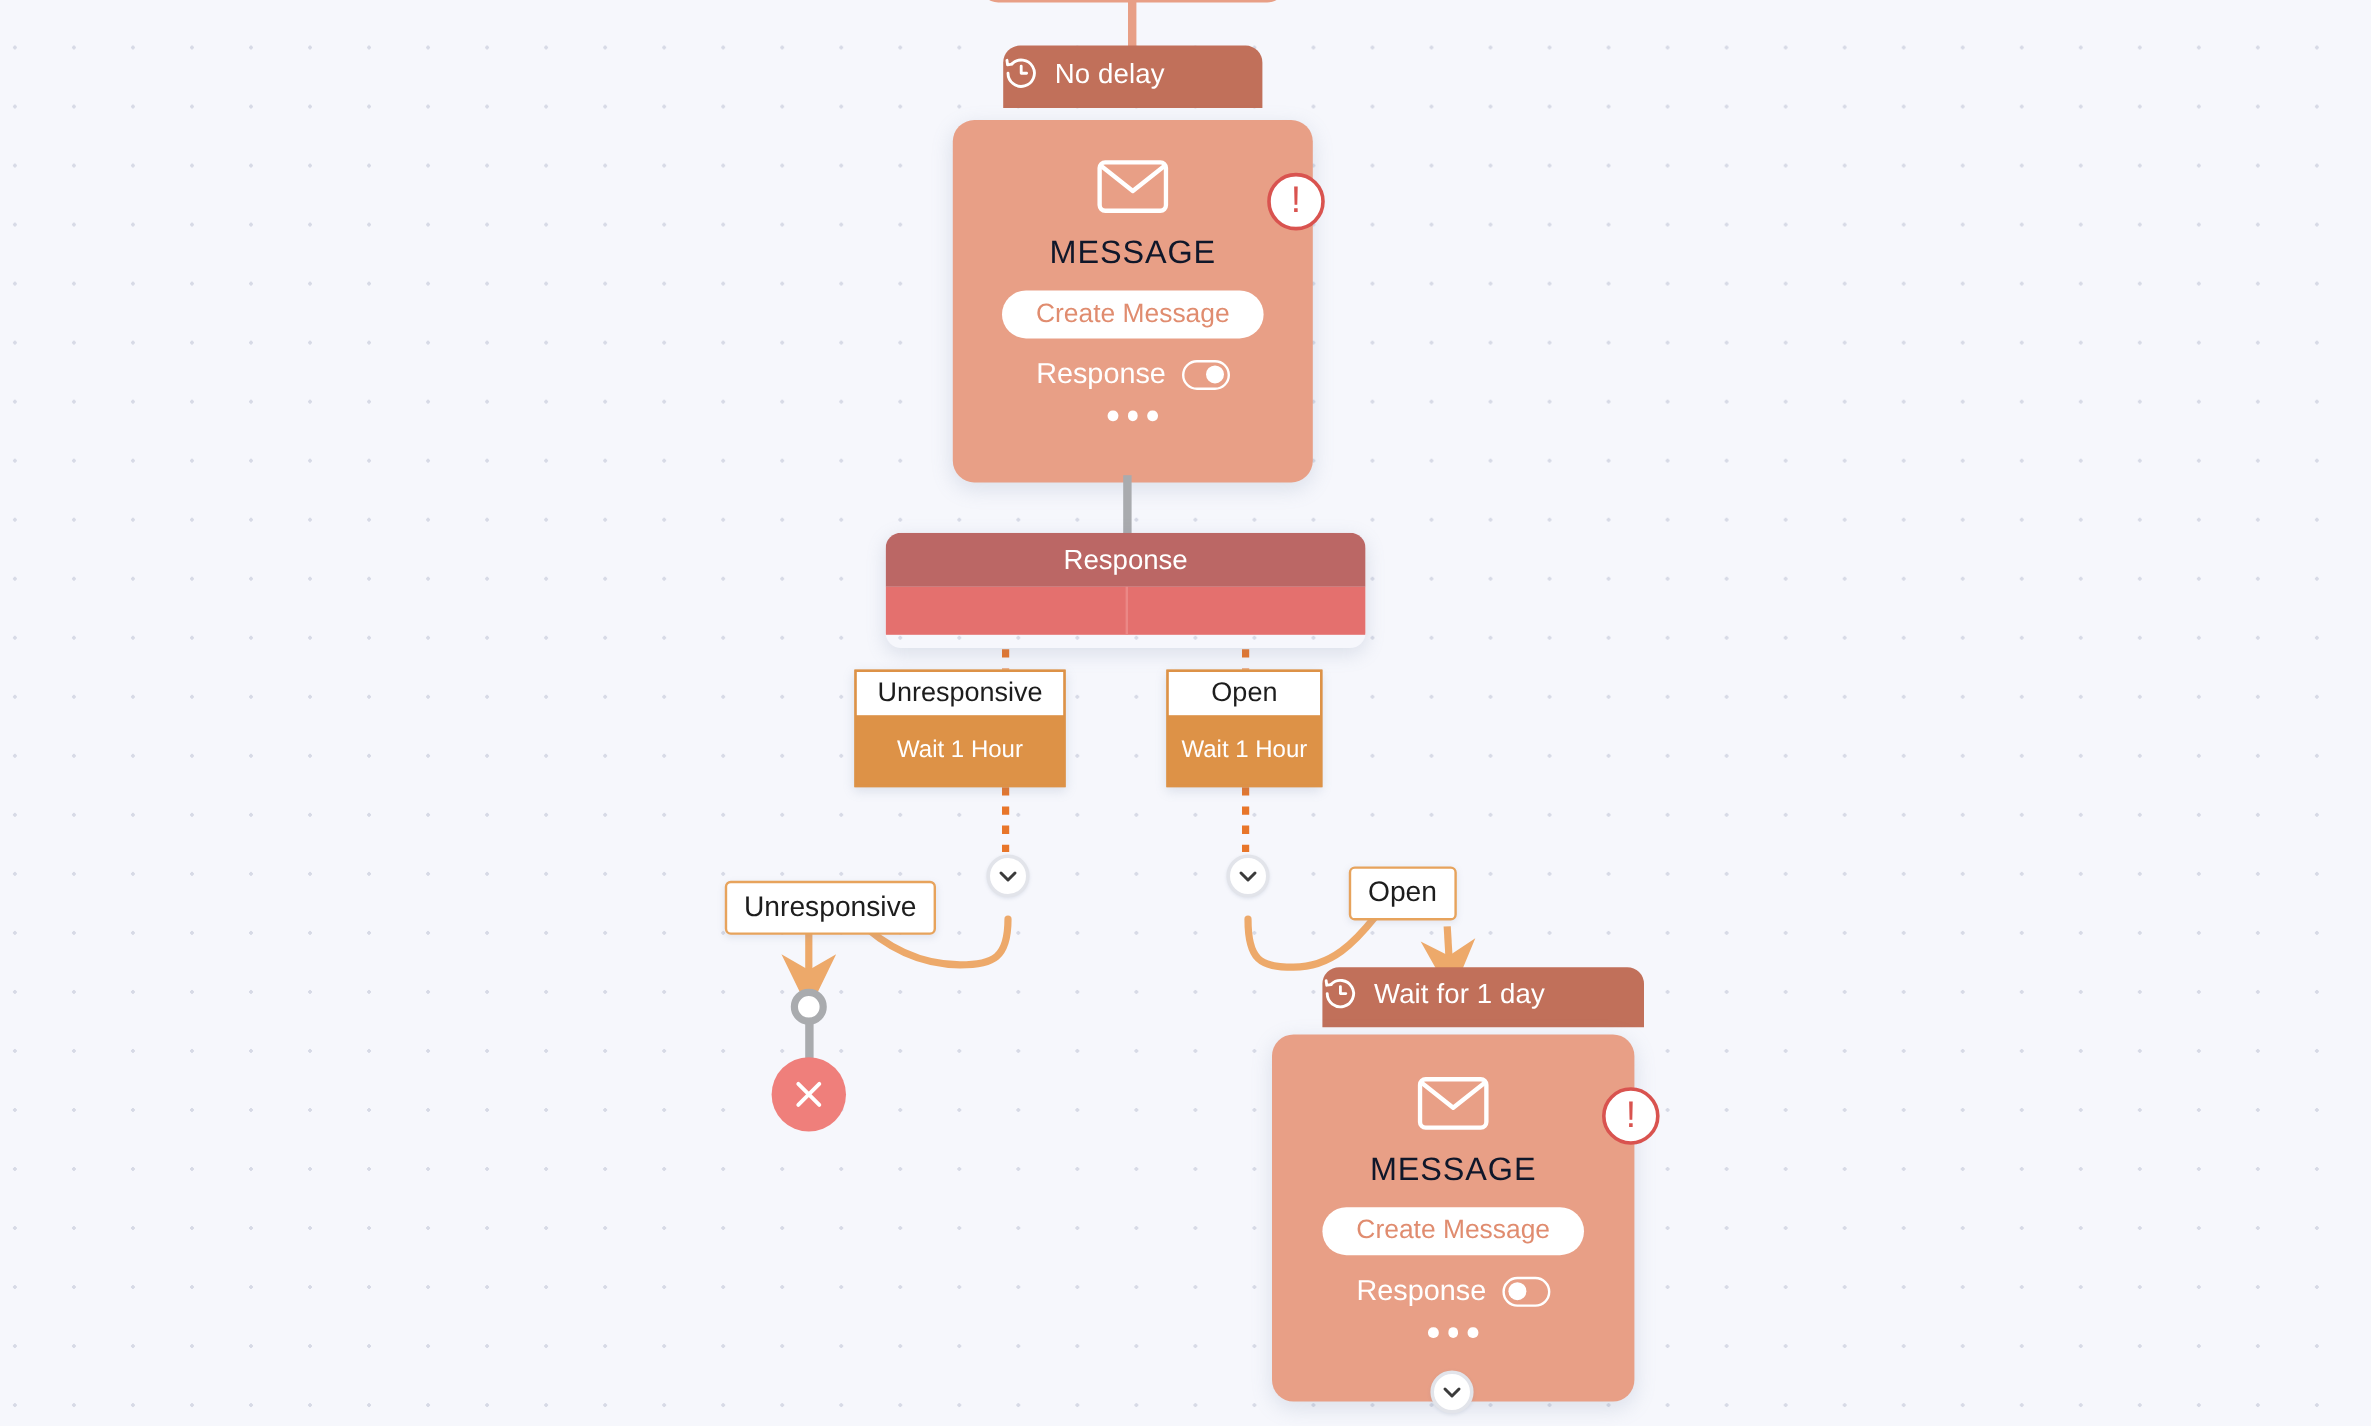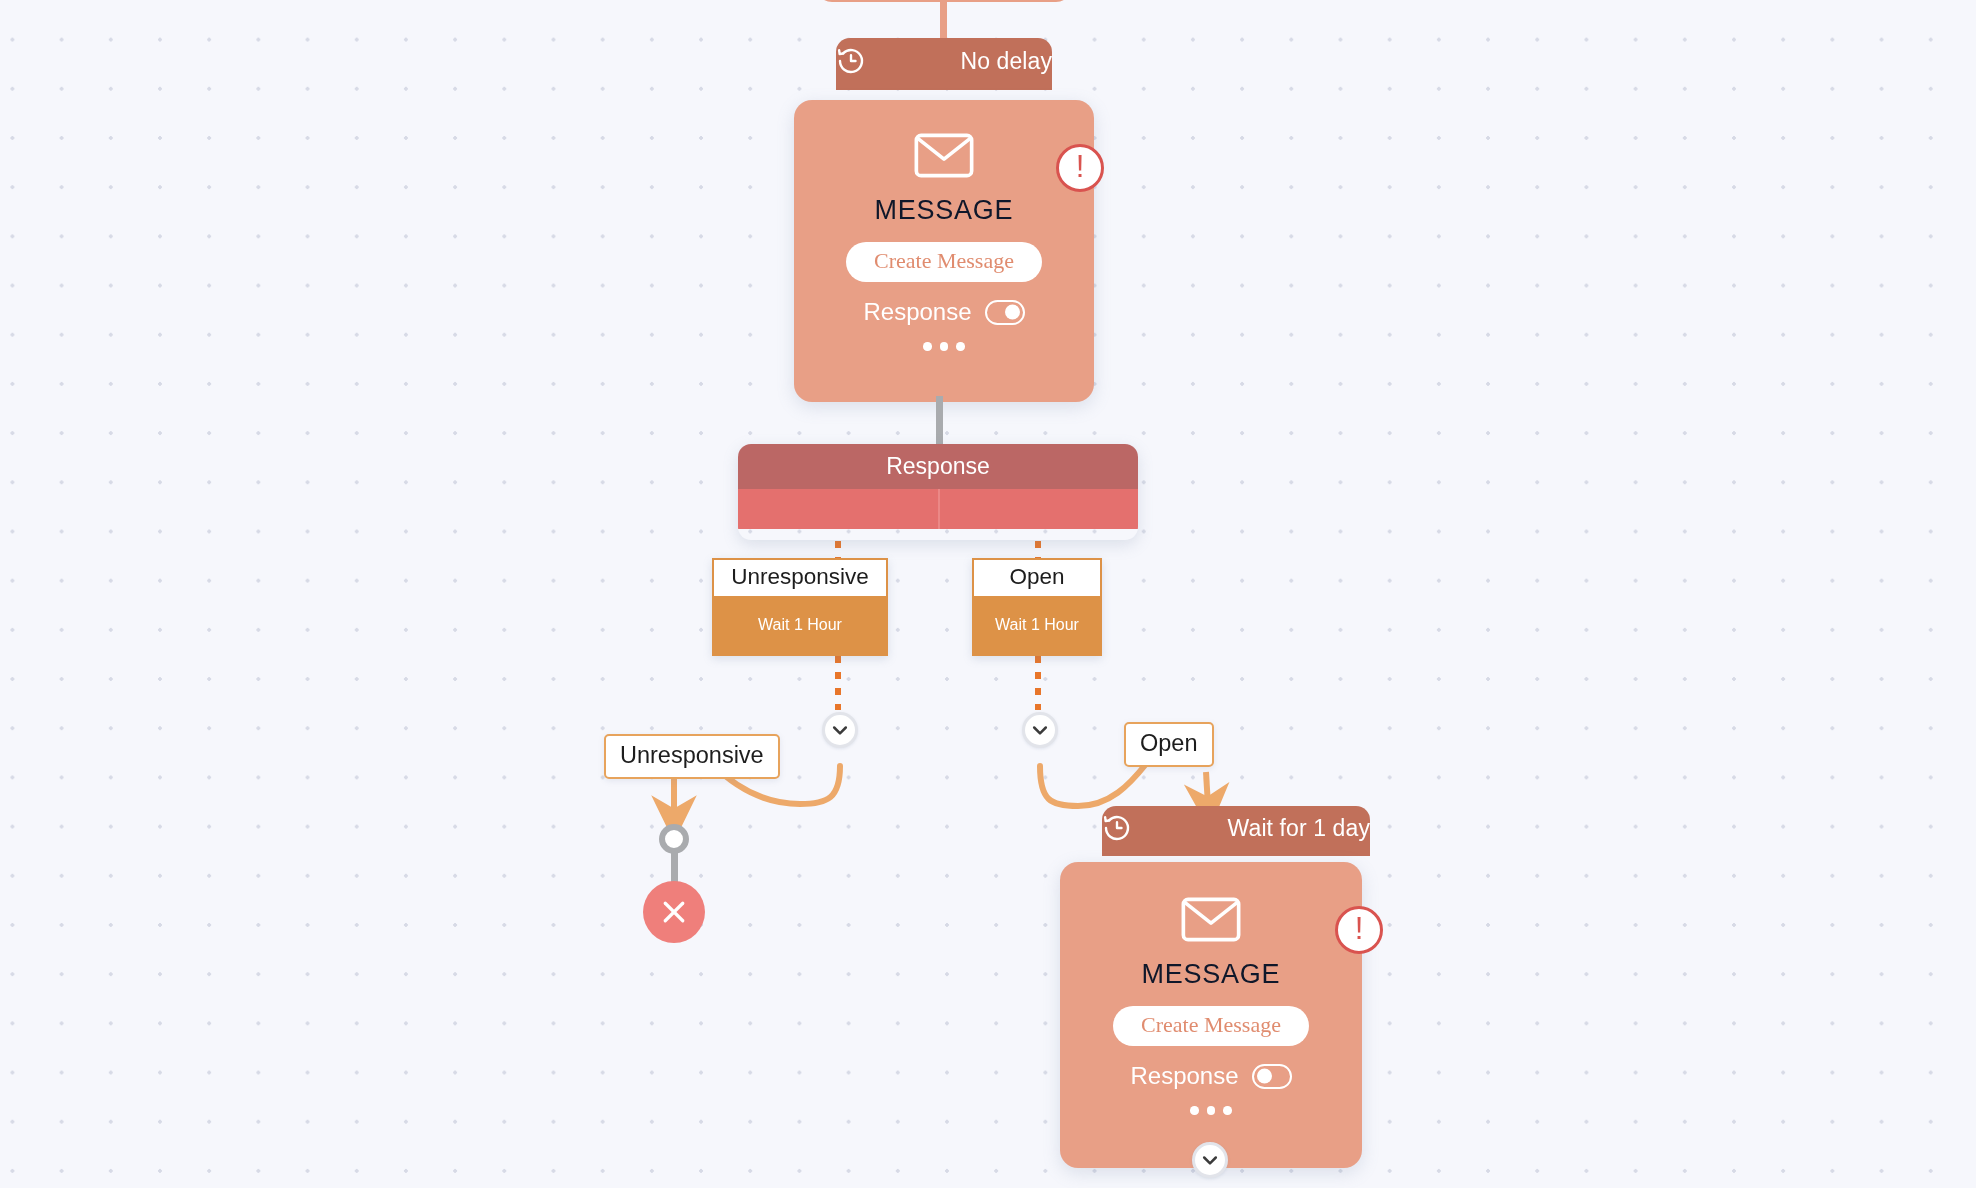--- a/index.html
+++ b/index.html
@@ -36,21 +36,21 @@
     overflow: visible;
   }
 
   .delay-header {
     position: absolute;
     border-radius: 14px 14px 0 0;
     background: #c1705a;
     color: #ffffff;
     display: flex;
     align-items: center;
-    justify-content: space-between;
+    justify-content: flex-start;
     gap: 13px;
     font-size: 23px;
     font-weight: 400;
     letter-spacing: .1px;
     padding-bottom: 6px;
   }
   .delay-header .clock { display:block; width:30px; height:30px; flex:0 0 auto; }
 
   .msg-card {
     position: absolute;
@@ -69,21 +69,21 @@
     letter-spacing: .75px;
     font-weight: 400;
     color: #0f172a;
   }
   .create-btn {
     background: #ffffff;
     color: #e08c6f;
     border: none;
     border-radius: 999px;
     font-size: 22px;
-    font-family: Liberation Serif, serif;
+    font-family: Liberation Sans, sans-serif;
     padding: 7px 28px 9px;
     cursor: pointer;
     white-space: nowrap;
     line-height: 1.1;
   }
   .resp-row {
     display: flex;
     align-items: center;
     gap: 13px;
     font-size: 24px;
@@ -170,21 +170,21 @@
     background: #ffffff;
     color: #1d1d1d;
     font-size: 22.5px;
     text-align: center;
     padding: 4px 6px 6px;
     line-height: 1.15;
   }
   .wait-box .wb-body {
     flex: 1;
     color: #ffffff;
-    font-size: 16px;
+    font-size: 20px;
     display: flex;
     align-items: center;
     justify-content: center;
     text-align: center;
     line-height: 1.22;
     padding: 3px 8px;
   }
 
   
   .callout {

